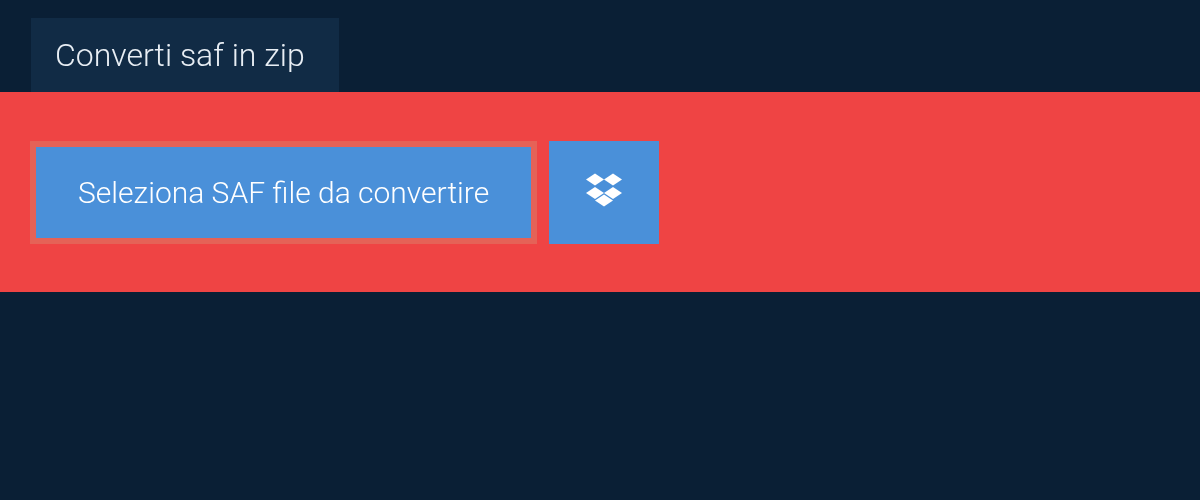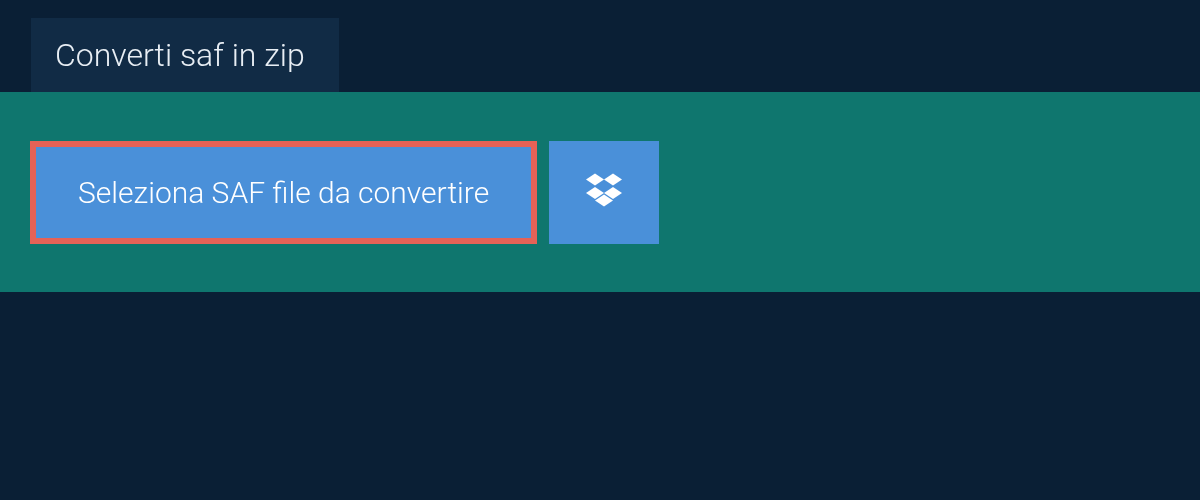--- a/index.html
+++ b/index.html
@@ -29,21 +29,21 @@
       font-size: 32px;
       font-weight: 300;
       margin-left: 31px;
     }
     .panel {
       position: absolute;
       left: 0;
       top: 92px;
       width: 100%;
       height: 200px;
-      background: #0f766e;
+      background: #ef4444;
       display: flex;
       align-items: center;
       padding-left: 30px;
     }
     .button-group {
       display: flex;
       align-items: stretch;
       gap: 12px;
     }
     .select-button {

